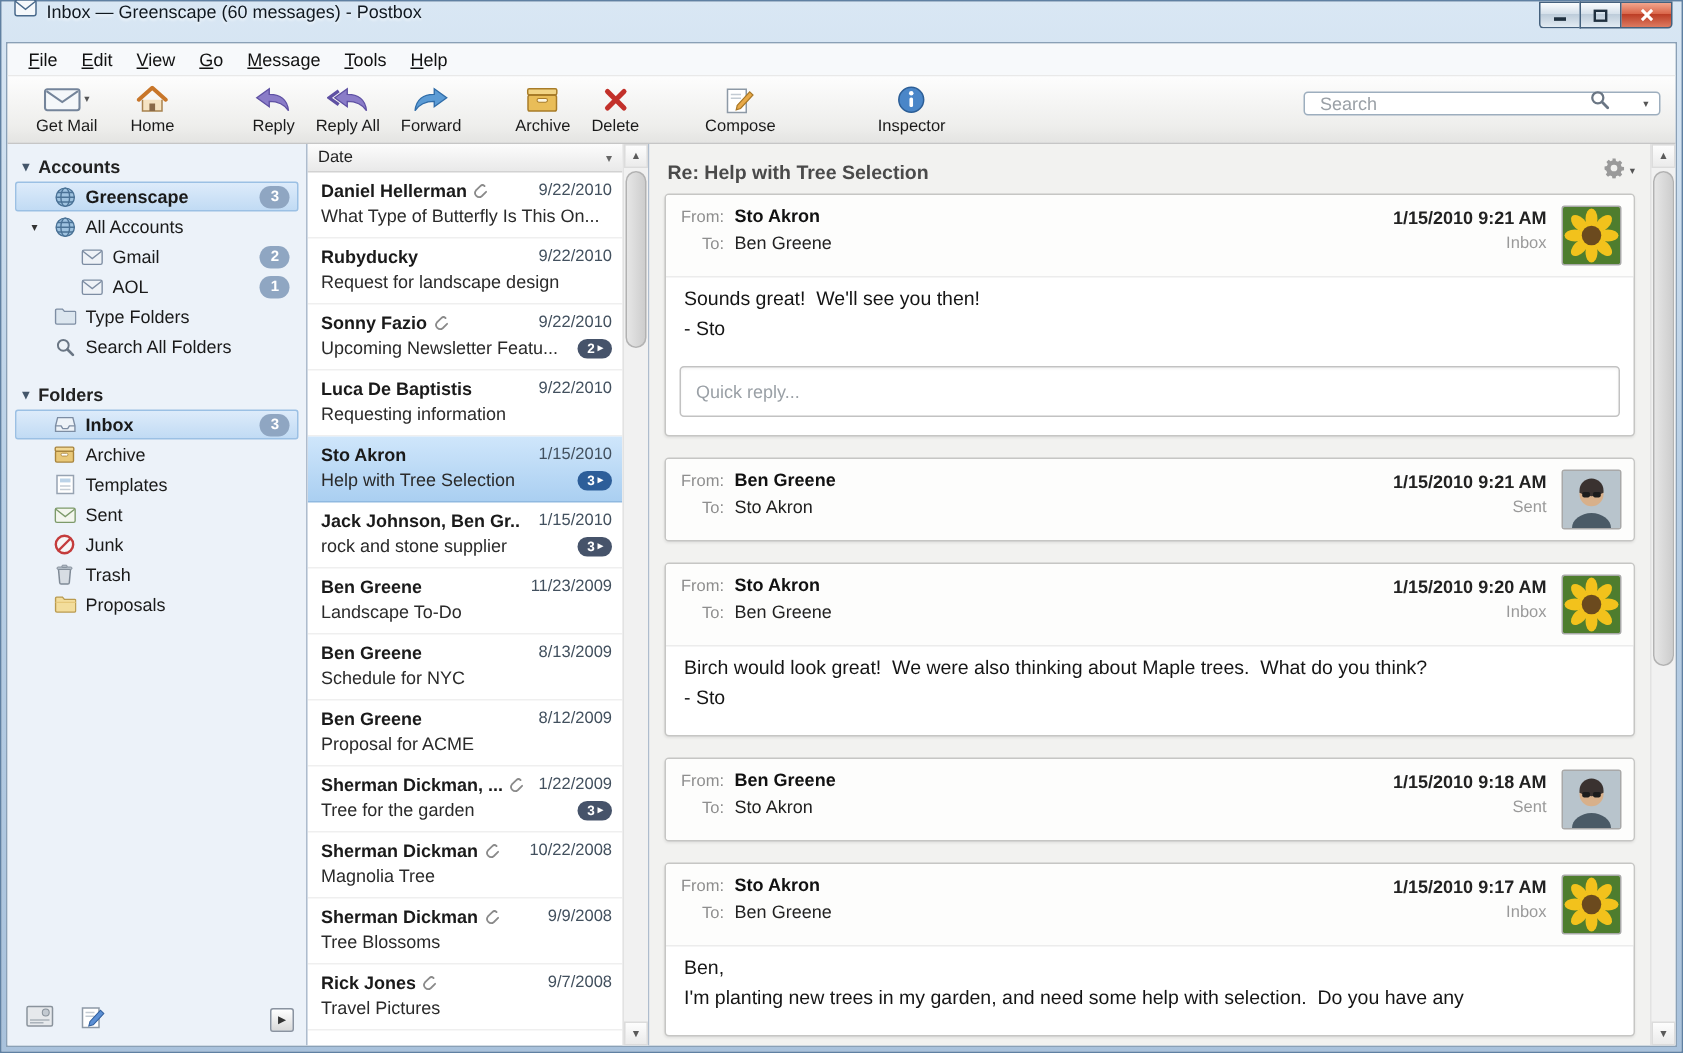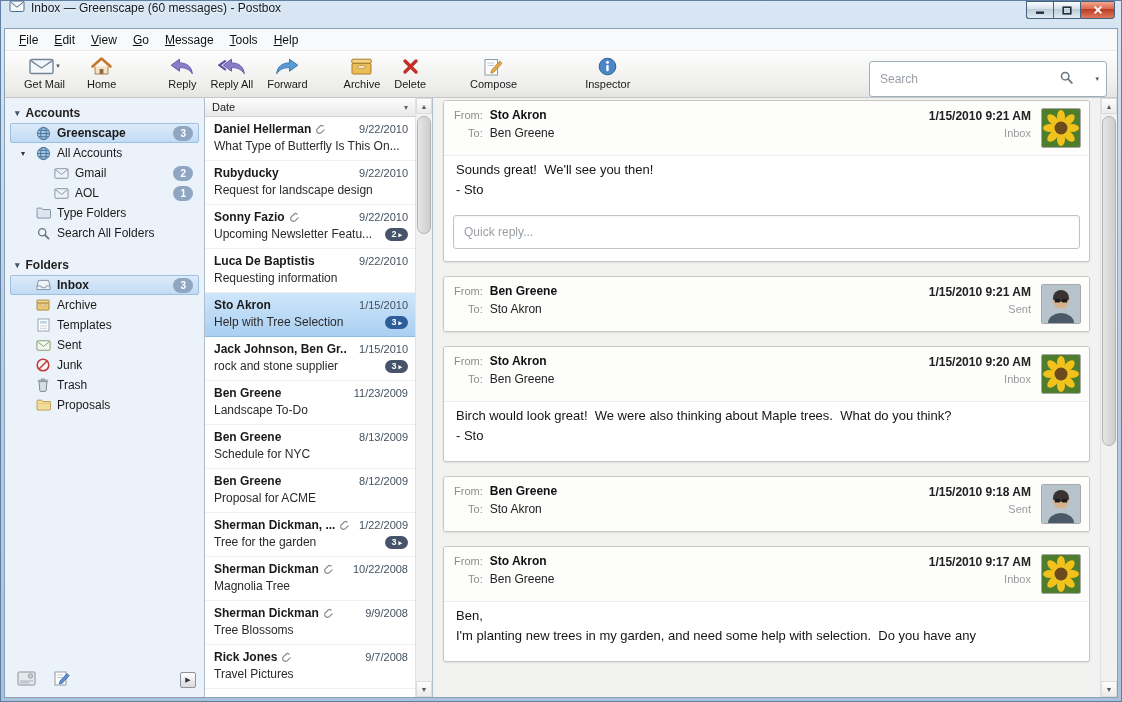--- a/index.html
+++ b/index.html
@@ -30,21 +30,21 @@
   .menu-item { font-size:12px; color:#111; padding:2px 8px; cursor:default; }
 
   .toolbar { flex:0 0 45px; background:linear-gradient(#fdfdfd,#eeeeec 75%,#e4e4e2);
              border-bottom:1px solid #c6c6c6; display:flex; align-items:flex-start; padding:3px 10px 0 14px; }
   .tb-btn { display:flex; flex-direction:column; align-items:center; padding:2px 5px 0; border-radius:3px; }
   .tb-icon { height:20px; display:flex; align-items:center; justify-content:center; gap:2px; }
   .tb-label { font-size:11px; color:#1a1a1a; margin-top:2px; white-space:nowrap; }
   .dd { font-size:7px; color:#555; }
   .ml12{margin-left:12px}.ml40{margin-left:42px}.ml4{margin-left:4px}
   .ml26{margin-left:26px}.ml34{margin-left:34px}.ml58{margin-left:58px}
-  .search-wrap { margin-left:auto; margin-top:7px; width:238px; height:36px; background:#fff;
+  .search-wrap { margin-left:auto; margin-top:7px; width:238px; height:16px; background:#fff;
                  border:1px solid #9daebe; border-radius:3px; display:flex; align-items:center;
                  padding:0 7px 0 8px; gap:22px; }
   .search-input { flex:1; min-width:0; border:none; outline:none; background:transparent;
                   font-size:12px; color:#333; font-family:inherit; }
   input::placeholder { color:#9aa0a6; opacity:1; }
 
   
   .content { flex:1; display:flex; min-height:0; }
 
   
@@ -672,20 +672,30 @@
           <div class="sb-btn">▲</div>
           <div class="sb-track">
               <div class="sb-thumb thumb-list"></div>
             </div>
           <div class="sb-btn">▼</div>
         </div>
       </div>
 
       <div class="pane">
         <div class="pane-main">
+          <div class="pane-header">
+            <span class="pane-title">Re: Help with Tree Selection</span>
+            <span class="pane-tools">
+              <span><svg width="14" height="14" viewBox="0 0 20 20">
+                    <path fill="#9a9a9a" d="M8.5 1h3l.4 2.3 1.9.8 1.9-1.3 2.1 2.1-1.3 1.9.8 1.9 2.3.4v3l-2.3.4-.8 1.9 1.3 1.9-2.1 2.1-1.9-1.3-1.9.8-.4 2.3h-3l-.4-2.3-1.9-.8-1.9 1.3-2.1-2.1 1.3-1.9-.8-1.9L1 11.5v-3l2.3-.4.8-1.9-1.3-1.9 2.1-2.1 1.9 1.3 1.9-.8z"></path>
+                    <circle cx="10" cy="10" r="3.2" fill="#f1f1ef"></circle>
+                  </svg></span>
+              <span class="dd">▾</span>
+            </span>
+          </div>
           <div class="cards">
   <div class="card">
     <div class="card-head">
       <div class="addr">
         <span class="alabel">From:</span>
         <span class="fromv">Sto Akron</span>
         <span class="alabel">To:</span>
         <span class="tov">Ben Greene</span>
       </div>
       <div class="meta">

